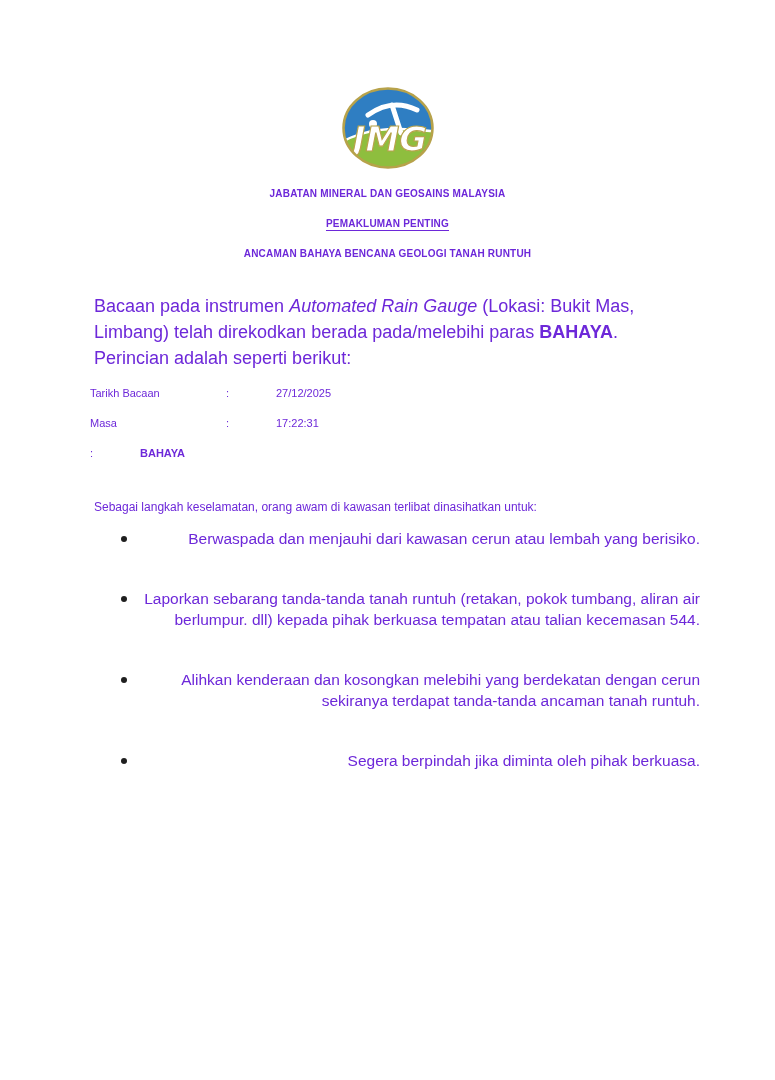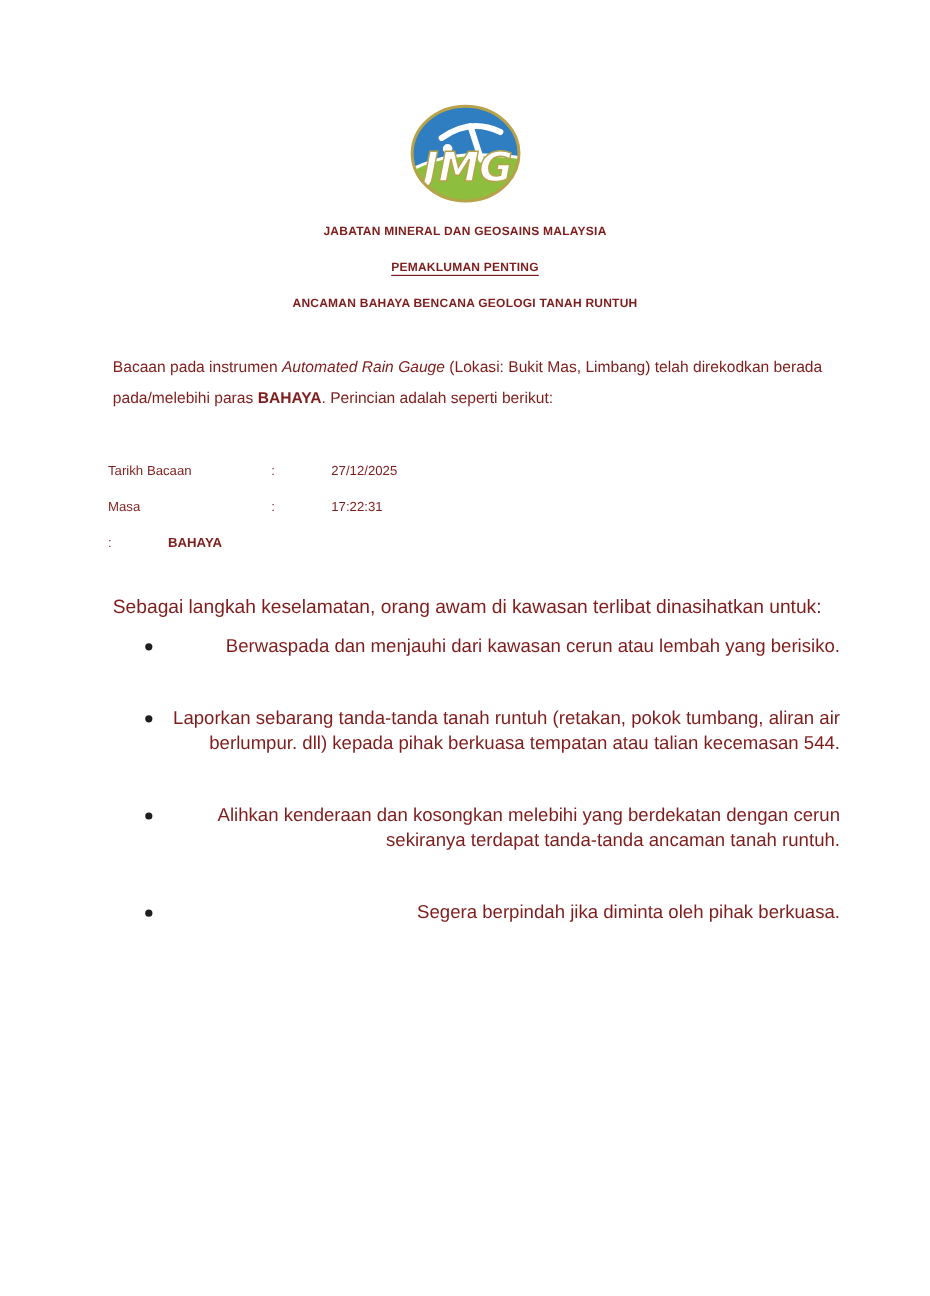--- a/index.html
+++ b/index.html
@@ -3,21 +3,21 @@
 <meta charset="utf-8">
 <style>
   * { margin: 0; padding: 0; box-sizing: border-box; }
   html, body { background: #ffffff; }
   .page {
     position: relative;
     width: 775px;
     height: 1080px;
     background: #ffffff;
     font-family: "Liberation Sans", sans-serif;
-    color: #7f1d1d;
+    color: #6d28d9;
     overflow: hidden;
     margin: 0 auto;
   }
   .logo {
     position: absolute;
     top: 86px;
     left: 50%;
     transform: translateX(-50%);
   }
   .heading {
@@ -31,42 +31,42 @@
     letter-spacing: 0.2px;
   }
   .h1 { top: 184px; }
   .h2 { top: 214px; text-decoration: underline; text-underline-offset: 3px; }
   .h3 { top: 244px; }
   .intro {
     position: absolute;
     top: 293px;
     left: 94px;
     width: 592px;
-    font-size: 13px;
+    font-size: 18px;
     line-height: 26px;
   }
   .it { font-style: italic; }
   .b  { font-weight: bold; }
   .details {
     position: absolute;
     top: 378px;
     left: 90px;
     width: 400px;
     font-size: 11px;
   }
   .row { display: flex; height: 30px; line-height: 30px; }
   .row-label { width: 136px; }
   .row-sep   { width: 50px; }
   .row-value { flex: 1; }
   .advisory {
     position: absolute;
     top: 496px;
     left: 94px;
     width: 600px;
-    font-size: 16px;
+    font-size: 12px;
     line-height: 22px;
   }
   .bullets {
     position: absolute;
     top: 528px;
     left: 140px;
     width: 560px;
     list-style: none;
     font-size: 15.5px;
     line-height: 21.5px;

